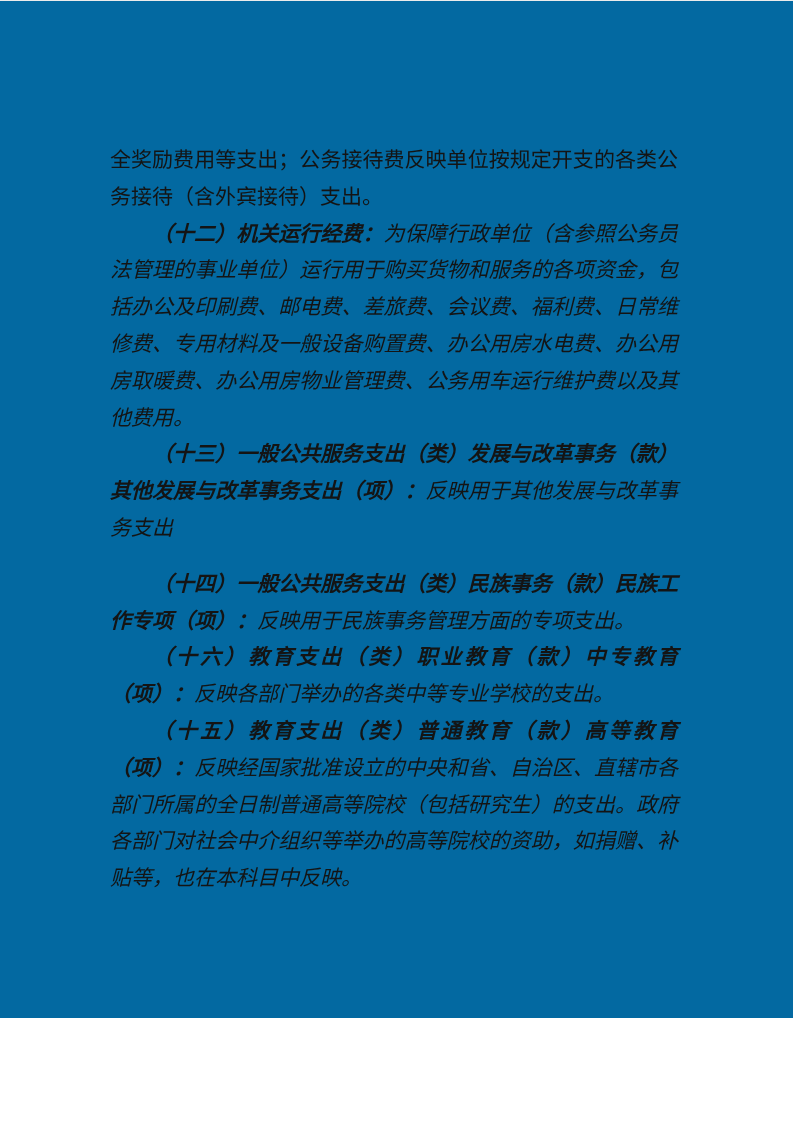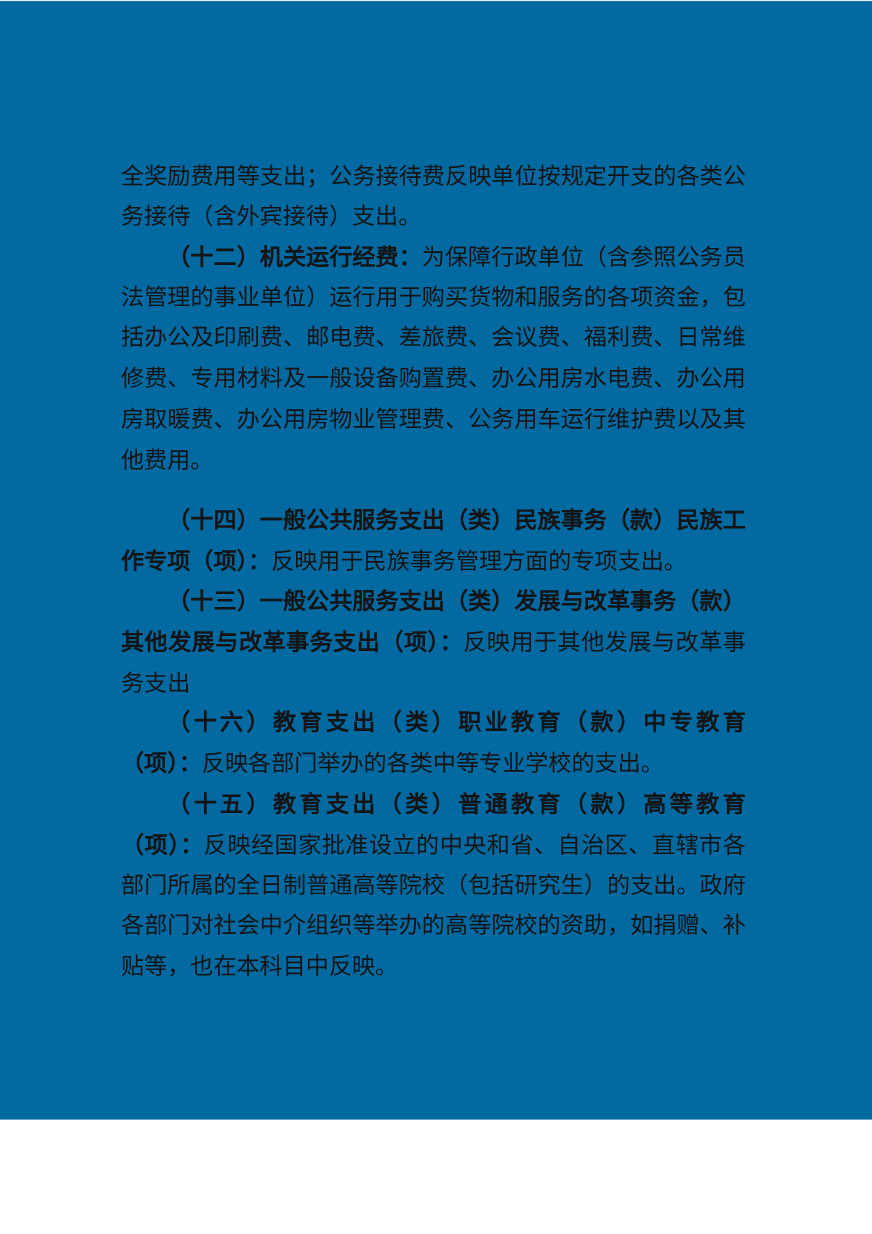--- a/index.html
+++ b/index.html
@@ -28,20 +28,21 @@
     margin: 0;
     font-size: 21px;
     line-height: 36.8px;
     text-align: justify;
     text-justify: inter-character;
     word-break: break-all;
     color: #141414;
   }
   .para.indent {
     text-indent: 42px;
+    font-style: italic;
   }
   .para.gap-before {
     margin-top: 19px;
   }
   .seg-bold {
     font-weight: 700;
   }
   .seg-normal {
     font-weight: 400;
   }
@@ -49,22 +50,22 @@
 </head>
 <body>
 
 <div class="page">
   <div class="content">
 
     <p class="para"><span class="seg-normal">全奖励费用等支出；公务接待费反映单位按规定开支的各类公务接待（含外宾接待）支出。</span></p>
 
     <p class="para indent"><span class="seg-bold">（十二）机关运行经费：</span><span class="seg-normal">为保障行政单位（含参照公务员法管理的事业单位）运行用于购买货物和服务的各项资金，包括办公及印刷费、邮电费、差旅费、会议费、福利费、日常维修费、专用材料及一般设备购置费、办公用房水电费、办公用房取暖费、办公用房物业管理费、公务用车运行维护费以及其他费用。</span></p>
 
+    <p class="para indent"><span class="seg-bold">（十三）一般公共服务支出（类）发展与改革事务（款）其他发展与改革事务支出（项）：</span><span class="seg-normal">反映用于其他发展与改革事务支出</span></p>
+
     <p class="para indent gap-before"><span class="seg-bold">（十四）一般公共服务支出（类）民族事务（款）民族工作专项（项）：</span><span class="seg-normal">反映用于民族事务管理方面的专项支出。</span></p>
-
-    <p class="para indent"><span class="seg-bold">（十三）一般公共服务支出（类）发展与改革事务（款）其他发展与改革事务支出（项）：</span><span class="seg-normal">反映用于其他发展与改革事务支出</span></p>
 
     <p class="para indent"><span class="seg-bold">（十六）教育支出（类）职业教育（款）中专教育（项）：</span><span class="seg-normal">反映各部门举办的各类中等专业学校的支出。</span></p>
 
     <p class="para indent"><span class="seg-bold">（十五）教育支出（类）普通教育（款）高等教育（项）：</span><span class="seg-normal">反映经国家批准设立的中央和省、自治区、直辖市各部门所属的全日制普通高等院校（包括研究生）的支出。政府各部门对社会中介组织等举办的高等院校的资助，如捐赠、补贴等，也在本科目中反映。</span></p>
 
   </div>
 </div>
 
 </body></html>

